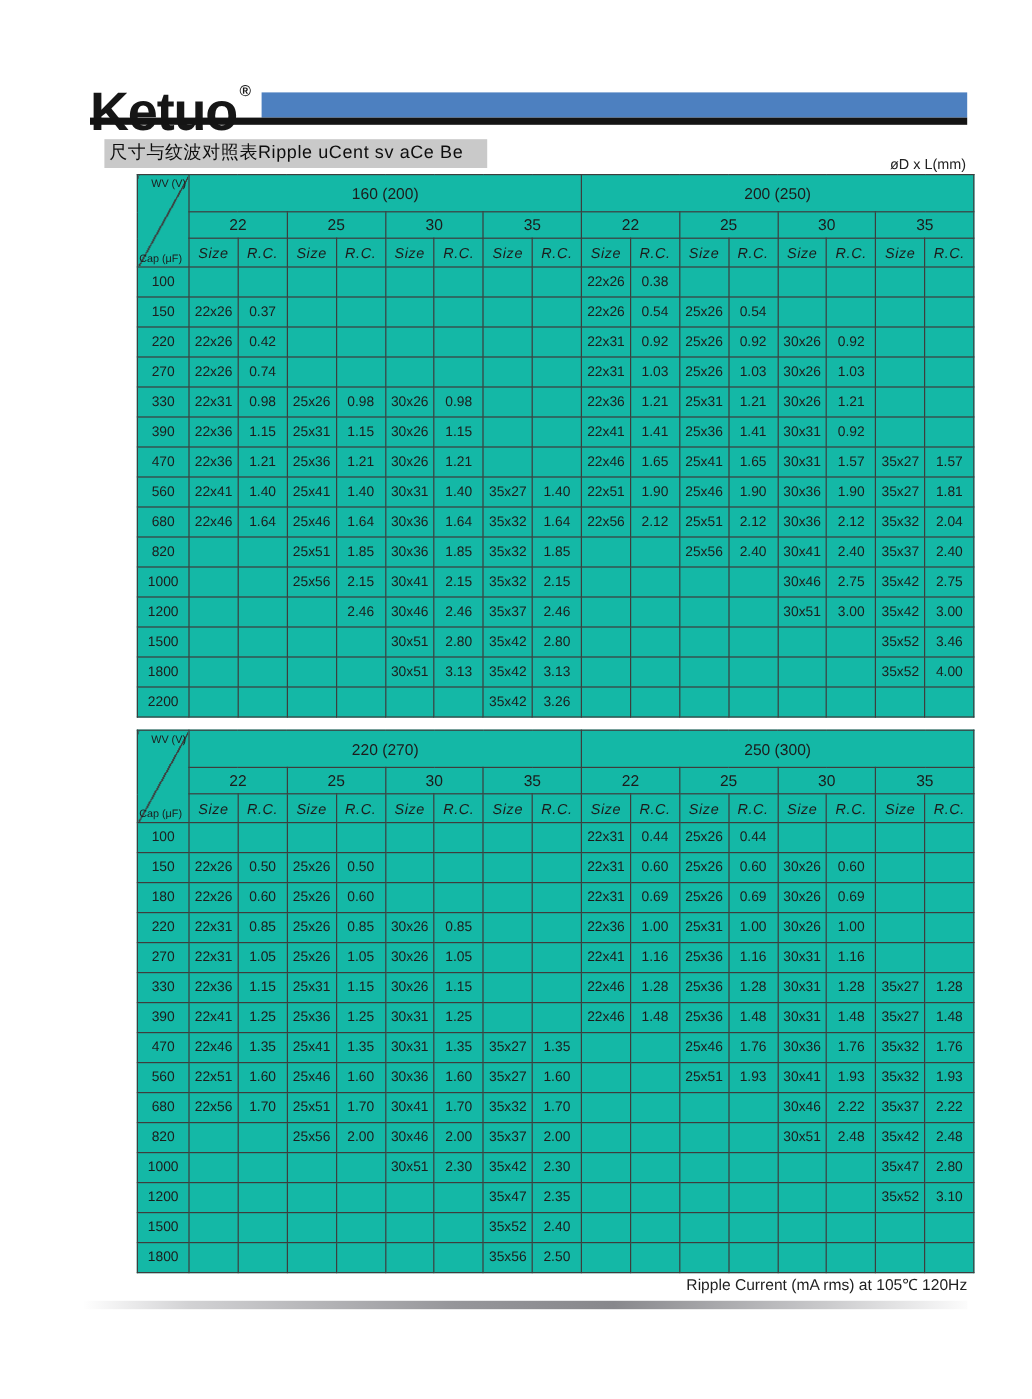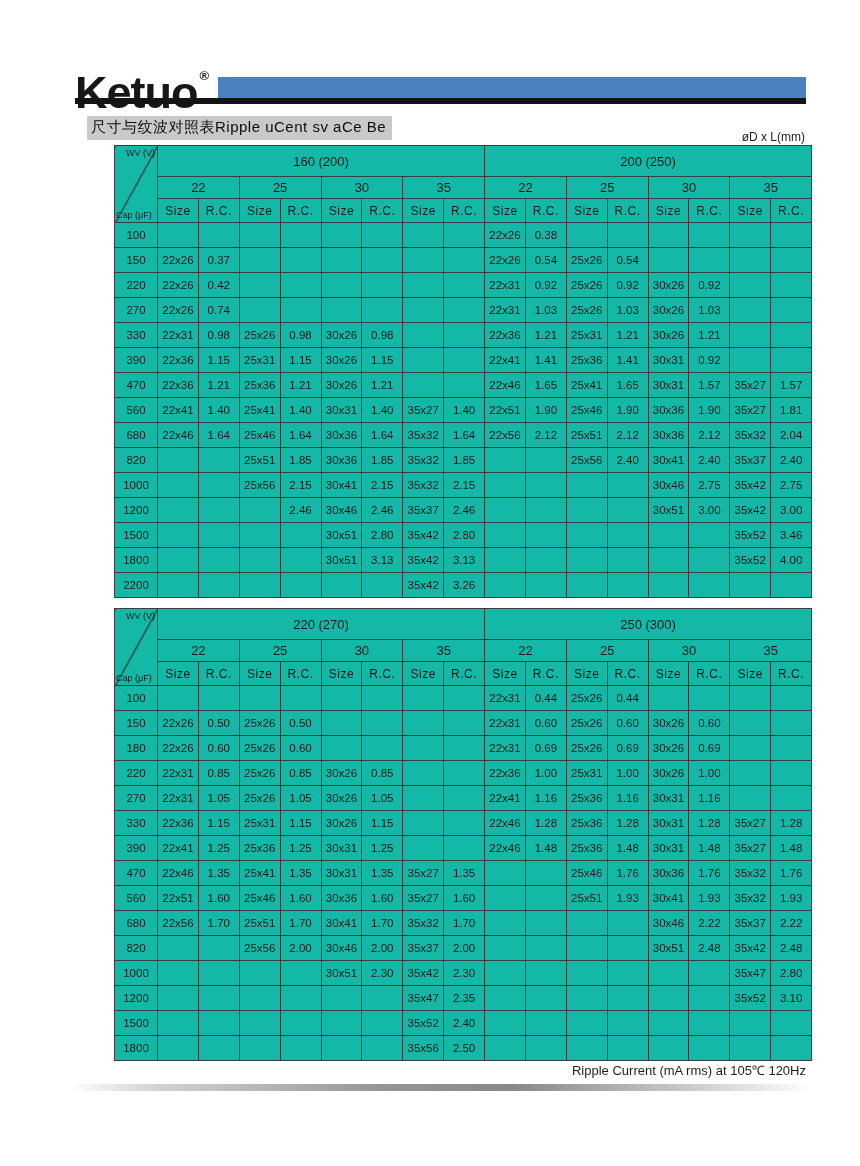--- a/index.html
+++ b/index.html
@@ -13,37 +13,37 @@
   
   .logo { position:absolute; left:75px; top:54px; line-height:44px; white-space:nowrap; }
   .logo-text { font-size:45px; font-weight:bold; color:#161616; letter-spacing:-1px; }
   .reg { font-size:13px; font-weight:bold; color:#161616; vertical-align:28px; margin-left:2px; }
   .accent-bar { position:absolute; left:218px; top:77px; width:588px; height:21px; background:#4d80c0; }
   .header-rule { position:absolute; left:75px; top:98px; width:731px; height:6px; background:#141414; }
 
   
   .page-title {
     position:absolute; left:87px; top:116px; background:#c9c9c9; color:#0d0d0d;
-    font-size:15px; padding:2px 6px 3px 4px; letter-spacing:0.5px; white-space:nowrap;
+    font-size:15px; padding:2px 20px 3px 4px; letter-spacing:0.5px; white-space:nowrap;
   }
   .unit-note { position:absolute; top:130px; left:660px; width:145px; text-align:right; font-size:12px; color:#222; }
 
   
   table.ripple { position:absolute; left:82px; width:697px; border-collapse:collapse; table-layout:fixed; background:#14b8a6;margin-left:32px; }
   #table-0 { top:145px; }
   #table-1 { top:608px; }
   col.col-cap { width:43px; }
   col.col-d   { width:40.875px; }
   table.ripple th, table.ripple td {
     border:1px solid #3d3d3d; text-align:center; vertical-align:middle;
     color:#1c1c1c; font-weight:normal; padding:0; overflow:hidden; white-space:nowrap;
   }
   thead tr.r1 th { height:30px; font-size:13px; }
   thead tr.r2 th { height:21px; font-size:13px; }
-  thead tr.r3 th { height:23px; font-size:12px; letter-spacing:0.5px; }
+  thead tr.r3 th { height:23px; font-size:12px; letter-spacing:0.5px;font-style:italic; }
   tbody th, tbody td { height:24px; font-size:11.5px; }
   tbody th.cap { font-size:11.5px; }
 
   
   th.corner {
     position:relative;
     background:linear-gradient(to bottom right,
       transparent calc(50% - 0.7px), #3d3d3d calc(50% - 0.7px),
       #3d3d3d calc(50% + 0.7px), transparent calc(50% + 0.7px));
   }

